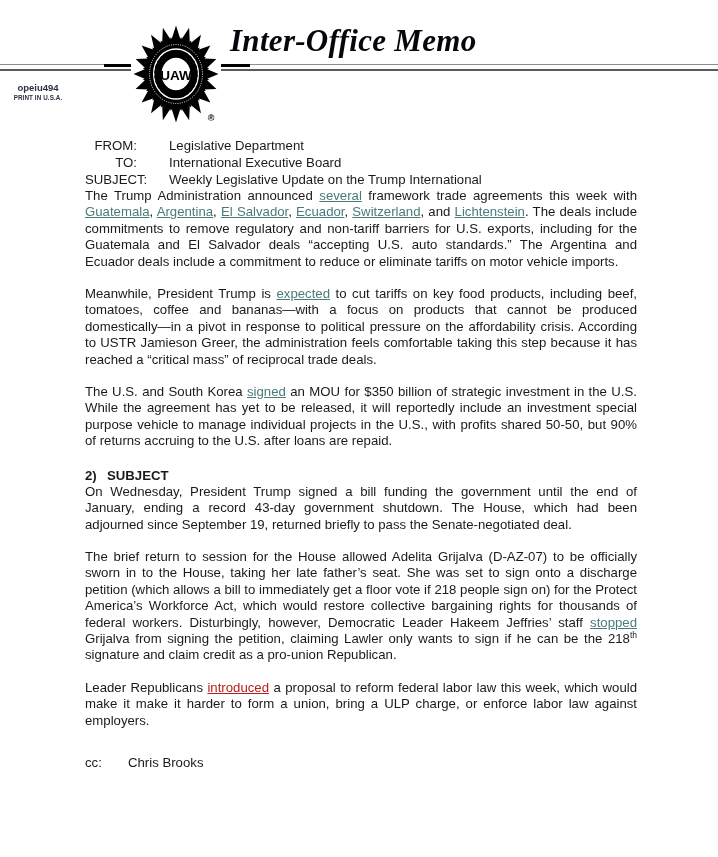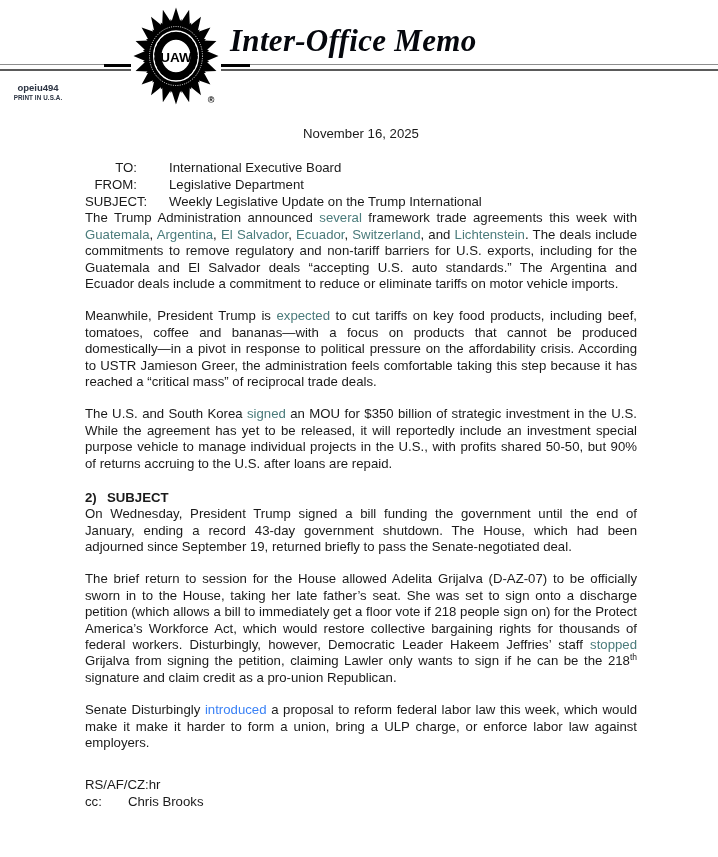--- a/index.html
+++ b/index.html
@@ -20,21 +20,21 @@
   .rule-black{
     position:absolute;top:64px;left:104px;width:146px;height:3px;background:#000;
   }
   .small-print{
     position:absolute;left:6px;top:82px;width:64px;text-align:center;
     color:#2b3342;
   }
   .small-print .l1{font-size:9.5px;font-weight:bold;line-height:11px;}
   .small-print .l2{font-size:6.3px;font-weight:bold;line-height:9px;letter-spacing:.1px;}
   .logo-box{
-    position:absolute;left:131px;top:4px;width:90px;height:104px;background:#0f766e;
+    position:absolute;left:131px;top:22px;width:90px;height:104px;background:#0f766e;
   }
   .logo-box svg{width:90px;height:104px;display:block;}
   .memo-title{
     position:absolute;left:230px;top:24px;width:382px;
     text-align:left;
     font-family:"Liberation Serif",serif;
     font-weight:bold;font-style:italic;
     font-size:31px;line-height:34px;color:#05070d;
     letter-spacing:.3px;
     white-space:nowrap;
@@ -46,21 +46,21 @@
   }
   .date-line{text-align:center;margin:6px 0 0 0;}
   .fields{margin-top:17px;}
   .field-row{display:flex;line-height:17px;}
   .field-label{width:52px;text-align:right;flex:0 0 52px;}
   .field-value{margin-left:32px;}
   .sec-heading{font-weight:bold;margin-top:17px;line-height:17px;}
   .sec-num{display:inline-block;width:22px;}
   .para{margin:0 0 16px 0;text-align:justify;}
   .sections .para:last-child{margin-bottom:0;}
-  .inline-link{cursor:pointer;}
+  .inline-link{text-decoration:underline;cursor:pointer;}
   .sup{vertical-align:super;font-size:8.5px;line-height:0;}
   .footer{margin-top:26px;line-height:16.2px;}
   .cc-row{display:flex;}
   .cc-label{width:43px;flex:0 0 43px;}
 </style>
 </head>
 <body>
 
 <div class="page">
 
@@ -86,49 +86,47 @@
       <ellipse cx="45" cy="52" rx="15.2" ry="17" fill="#fff" stroke="#000" stroke-width="1.4"></ellipse>
       <text x="45" y="57.5" text-anchor="middle" font-family="Liberation Sans, sans-serif" font-size="13.5" font-weight="bold" fill="#000">UAW</text>
       <text x="80" y="99" text-anchor="middle" font-family="Liberation Sans, sans-serif" font-size="9" font-weight="bold" fill="#000">®</text>
     </svg>
   </div>
 
   <div class="memo-title">Inter-Office Memo</div>
 
   <div class="content">
 
-    <div class="date-line">November 16, 2025</div>
 
     <div class="fields">
       <div class="field-row">
+        <span class="field-label">FROM:</span>
+        <span class="field-value">Legislative Department</span>
+      </div>
+      <div class="field-row">
         <span class="field-label">TO:</span>
         <span class="field-value">International Executive Board</span>
-      </div>
-      <div class="field-row">
-        <span class="field-label">FROM:</span>
-        <span class="field-value">Legislative Department</span>
       </div>
       <div class="field-row">
         <span class="field-label">SUBJECT:</span>
         <span class="field-value">Weekly Legislative Update on the Trump International</span>
       </div>
     </div>
 
     <div class="sections">
         <p class="para"><span>The Trump Administration announced </span><span class="inline-link" style="color: rgb(74, 123, 123);">several</span><span> framework trade agreements this week with </span><span class="inline-link" style="color: rgb(74, 123, 123);">Guatemala</span><span>, </span><span class="inline-link" style="color: rgb(74, 123, 123);">Argentina</span><span>, </span><span class="inline-link" style="color: rgb(74, 123, 123);">El Salvador</span><span>, </span><span class="inline-link" style="color: rgb(74, 123, 123);">Ecuador</span><span>, </span><span class="inline-link" style="color: rgb(74, 123, 123);">Switzerland</span><span>, and </span><span class="inline-link" style="color: rgb(74, 123, 123);">Lichtenstein</span><span>. The deals include commitments to remove regulatory and non-tariff barriers for U.S. exports, including for the Guatemala and El Salvador deals “accepting U.S. auto standards.” The Argentina and Ecuador deals include a commitment to reduce or eliminate tariffs on motor vehicle imports.</span></p>
         <p class="para"><span>Meanwhile, President Trump is </span><span class="inline-link" style="color: rgb(74, 123, 123);">expected</span><span> to cut tariffs on key food products, including beef, tomatoes, coffee and bananas—with a focus on products that cannot be produced domestically—in a pivot in response to political pressure on the affordability crisis. According to USTR Jamieson Greer, the administration feels comfortable taking this step because it has reached a “critical mass” of reciprocal trade deals.</span></p>
         <p class="para"><span>The U.S. and South Korea </span><span class="inline-link" style="color: rgb(74, 123, 123);">signed</span><span> an MOU for $350 billion of strategic investment in the U.S. While the agreement has yet to be released, it will reportedly include an investment special purpose vehicle to manage individual projects in the U.S., with profits shared 50-50, but 90% of returns accruing to the U.S. after loans are repaid.</span></p>
         <div class="sec-heading"><span class="sec-num">2)</span><span>SUBJECT</span></div>
         <p class="para"><span>On Wednesday, President Trump signed a bill funding the government until the end of January, ending a record 43-day government shutdown. The House, which had been adjourned since September 19, returned briefly to pass the Senate-negotiated deal.</span></p>
         <p class="para"><span>The brief return to session for the House allowed Adelita Grijalva (D-AZ-07) to be officially sworn in to the House, taking her late father’s seat. She was set to sign onto a discharge petition (which allows a bill to immediately get a floor vote if 218 people sign on) for the Protect America’s Workforce Act, which would restore collective bargaining rights for thousands of federal workers. Disturbingly, however, Democratic Leader Hakeem Jeffries’ staff </span><span class="inline-link" style="color: rgb(74, 123, 123);">stopped</span><span> Grijalva from signing the petition, claiming Lawler only wants to sign if he can be the 218</span><span class="sup">th</span><span> signature and claim credit as a pro-union Republican.</span></p>
-        <p class="para"><span>Senate Disturbingly </span><span class="inline-link" style="color: #3b82f6;">introduced</span><span> a proposal to reform federal labor law this week, which would make it make it harder to form a union, bring a ULP charge, or enforce labor law against employers.</span></p>
+        <p class="para"><span>Leader Republicans </span><span class="inline-link" style="color: #b91c1c;">introduced</span><span> a proposal to reform federal labor law this week, which would make it make it harder to form a union, bring a ULP charge, or enforce labor law against employers.</span></p>
       </div>
 
     <div class="footer">
-      <div>RS/AF/CZ:hr</div>
       <div class="cc-row">
         <span class="cc-label">cc:</span>
         <span class="cc-names">
             <div>Chris Brooks</div>
           </span>
       </div>
     </div>
 
   </div>
 </div>

